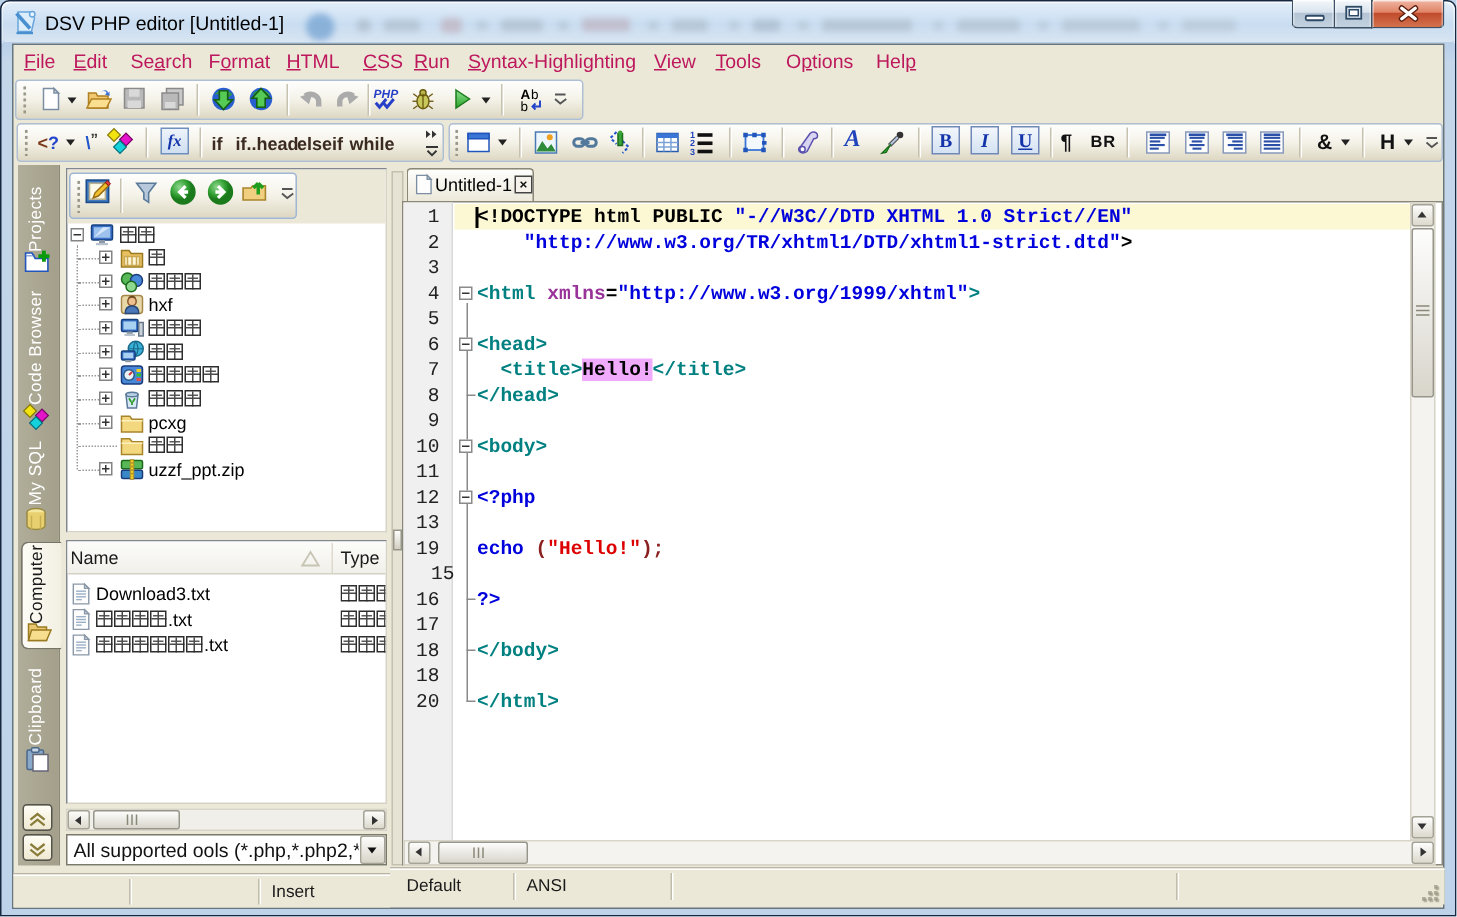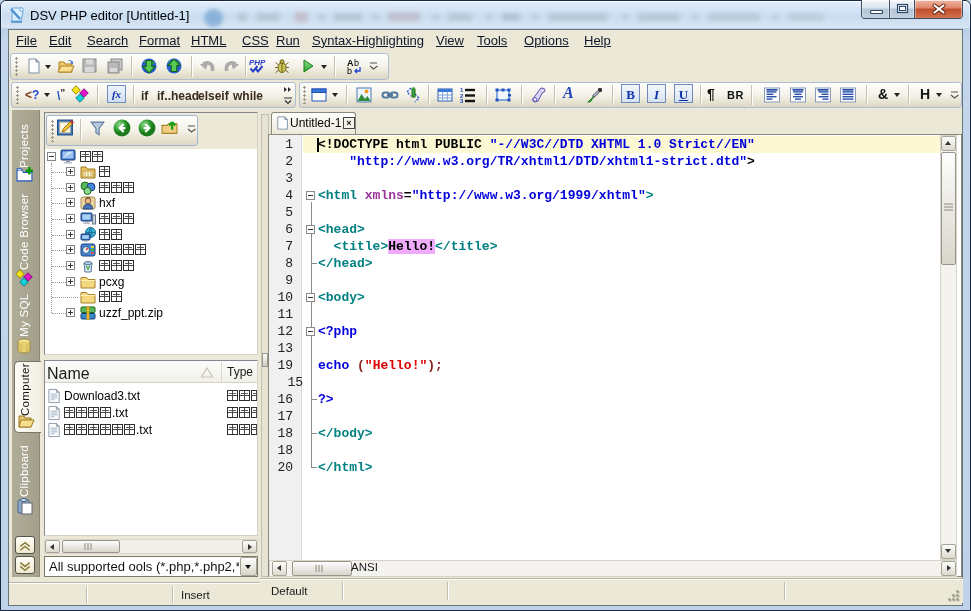--- a/index.html
+++ b/index.html
@@ -14,21 +14,21 @@
 
 .blob { position:absolute; border-radius:4px; filter:blur(2px); }
 
 .title { position:absolute; left:30px; top:8px; font-size:13px; color:#000; }
 
 .cap { position:absolute; top:0; height:19px; border:1px solid #3c4f63; border-top:none;
   background:linear-gradient(180deg,#f4f8fb 0%,#d9e4ee 45%,#b4c4d4 50%,#c3d2e0 100%); }
 .cap.close { background:linear-gradient(180deg,#f0b7a4 0%,#e08366 45%,#c04c2c 50%,#d4714e 100%); }
 .capin { position:absolute; inset:0; box-shadow:inset 0 1px 0 rgba(255,255,255,.7), inset 1px 0 0 rgba(255,255,255,.4), inset -1px 0 0 rgba(255,255,255,.4); }
 
-.menu { position:absolute; top:33px; font-size:13px; color:#0f172a;text-decoration:underline; }
+.menu { position:absolute; top:33px; font-size:13px; color:#be185d; }
 
 .tbar { position:absolute; border:1px solid #aebfd4; border-radius:3px;
   background:linear-gradient(180deg,#fefefd 0%,#f4f2e8 50%,#e2ddca 90%,#dcd6c2 100%); }
 .grip { position:absolute; width:3px; background-image:radial-gradient(circle at 1.5px 1.5px,#9a988a 1px,transparent 1.2px); background-size:3px 4px; }
 .sep { position:absolute; width:2px; border-left:1px solid #c7c2b0; border-right:1px solid #fff; }
 .ticon { position:absolute; width:16px; height:16px; }
 .dd { position:absolute; width:0; height:0; border-left:3px solid transparent; border-right:3px solid transparent; border-top:4px solid #222; }
 .tbtxt { position:absolute; font-size:12px; font-weight:bold; color:#3a2a20; }
 
 .vtab { position:absolute; color:#fff; font-size:11.5px; writing-mode:vertical-rl; transform:rotate(180deg); letter-spacing:.3px; white-space:nowrap; }
@@ -531,21 +531,21 @@
 <svg class="abs" style="left:80px;top:305px" width="16" height="16" viewBox="0 0 16 16">
     <rect x="1" y="2" width="14" height="5.5" rx="1" fill="#58b858" stroke="#1b6b1b"></rect>
     <rect x="1" y="8.5" width="14" height="5.5" rx="1" fill="#3888c8" stroke="#1b3b7b"></rect>
     <rect x="6.8" y="1.5" width="2.4" height="13" fill="#f0d020" stroke="#a8842a" stroke-width=".6"></rect>
     <path d="M8 3 v10" stroke="#a8842a" stroke-dasharray="1.2 1.2"></path>
   </svg>
 <div class="treeitem" style="left:99px;top:306px">uzzf_ppt.zip</div>
 <div class="sunken" style="left:44px;top:360px;width:214px;height:176px"></div>
 <div class="abs" style="left:45px;top:361px;width:212px;height:22px;background:linear-gradient(180deg,#fcfcfa,#f1f0ea);border-bottom:1px solid #d5d2c4"></div>
 <div class="abs" style="left:221px;top:362px;width:1px;height:20px;background:#ddd9cc"></div>
-<div class="stat" style="left:47px;top:365px;font-size:16px">Name</div>
+<div class="stat" style="left:47px;top:365px;font-size:12px">Name</div>
 <svg class="abs" style="left:200px;top:366px" width="14" height="12">
     <path d="M7 2 L12.5 11 H1.5 z" fill="none" stroke="#c8c4b4" stroke-width="1.2"></path>
   </svg>
 <div class="stat" style="left:227px;top:365px;font-size:12px">Type</div>
 <svg class="abs" style="left:47px;top:388px" width="15" height="16" viewBox="0 0 16 16">
     <path d="M2 1 h8 l3 3 v11 h-11 z" fill="#fdfdfd" stroke="#8a98a8"></path>
     <path d="M10 1 l3 3 h-3 z" fill="#d5dde6" stroke="#8a98a8"></path>
     <g stroke="#9ab0c6">
       <line x1="4" y1="6" x2="11" y2="6"></line>
       <line x1="4" y1="8" x2="11" y2="8"></line>
@@ -674,21 +674,21 @@
       <line x1="1" y1="0" x2="1" y2="7"></line>
       <line x1="4" y1="0" x2="4" y2="7"></line>
       <line x1="7" y1="0" x2="7" y2="7"></line>
     </g>
   </svg>
 <div class="abs" style="left:260px;top:579px;width:703px;height:24px;background:#ebe8d7;border-top:1px solid #fff;box-shadow:0 -1px 0 #b8b4a4"></div>
 <div class="abs" style="left:342px;top:582px;width:1px;height:18px;background:#c2bcab;box-shadow:1px 0 0 #fff"></div>
 <div class="abs" style="left:447px;top:582px;width:1px;height:18px;background:#c2bcab;box-shadow:1px 0 0 #fff"></div>
 <div class="abs" style="left:784px;top:582px;width:1px;height:18px;background:#c2bcab;box-shadow:1px 0 0 #fff"></div>
 <div class="stat" style="left:271px;top:585px">Default</div>
-<div class="stat" style="left:351px;top:561px">ANSI</div>
+<div class="stat" style="left:351px;top:585px">ANSI</div>
 <div class="abs" style="left:9px;top:583px;width:251px;height:22px;background:#ebe8d7;border-top:1px solid #fff;box-shadow:0 -1px 0 #b8b4a4"></div>
 <div class="abs" style="left:86px;top:586px;width:1px;height:17px;background:#c2bcab;box-shadow:1px 0 0 #fff"></div>
 <div class="abs" style="left:172px;top:586px;width:1px;height:17px;background:#c2bcab;box-shadow:1px 0 0 #fff"></div>
 <div class="stat" style="left:16px;top:621px">Pos 0: Ln 1</div>
 <div class="stat" style="left:181px;top:589px">Insert</div>
 <svg class="abs" style="left:947px;top:591px" width="14" height="12">
     <rect x="10" y="8" width="2.5" height="2.5" fill="#b8b4a0"></rect>
     <rect x="9" y="7" width="2.5" height="2.5" fill="#8a8878" opacity=".6"></rect>
     <rect x="10" y="4" width="2.5" height="2.5" fill="#b8b4a0"></rect>
     <rect x="9" y="3" width="2.5" height="2.5" fill="#8a8878" opacity=".6"></rect>

